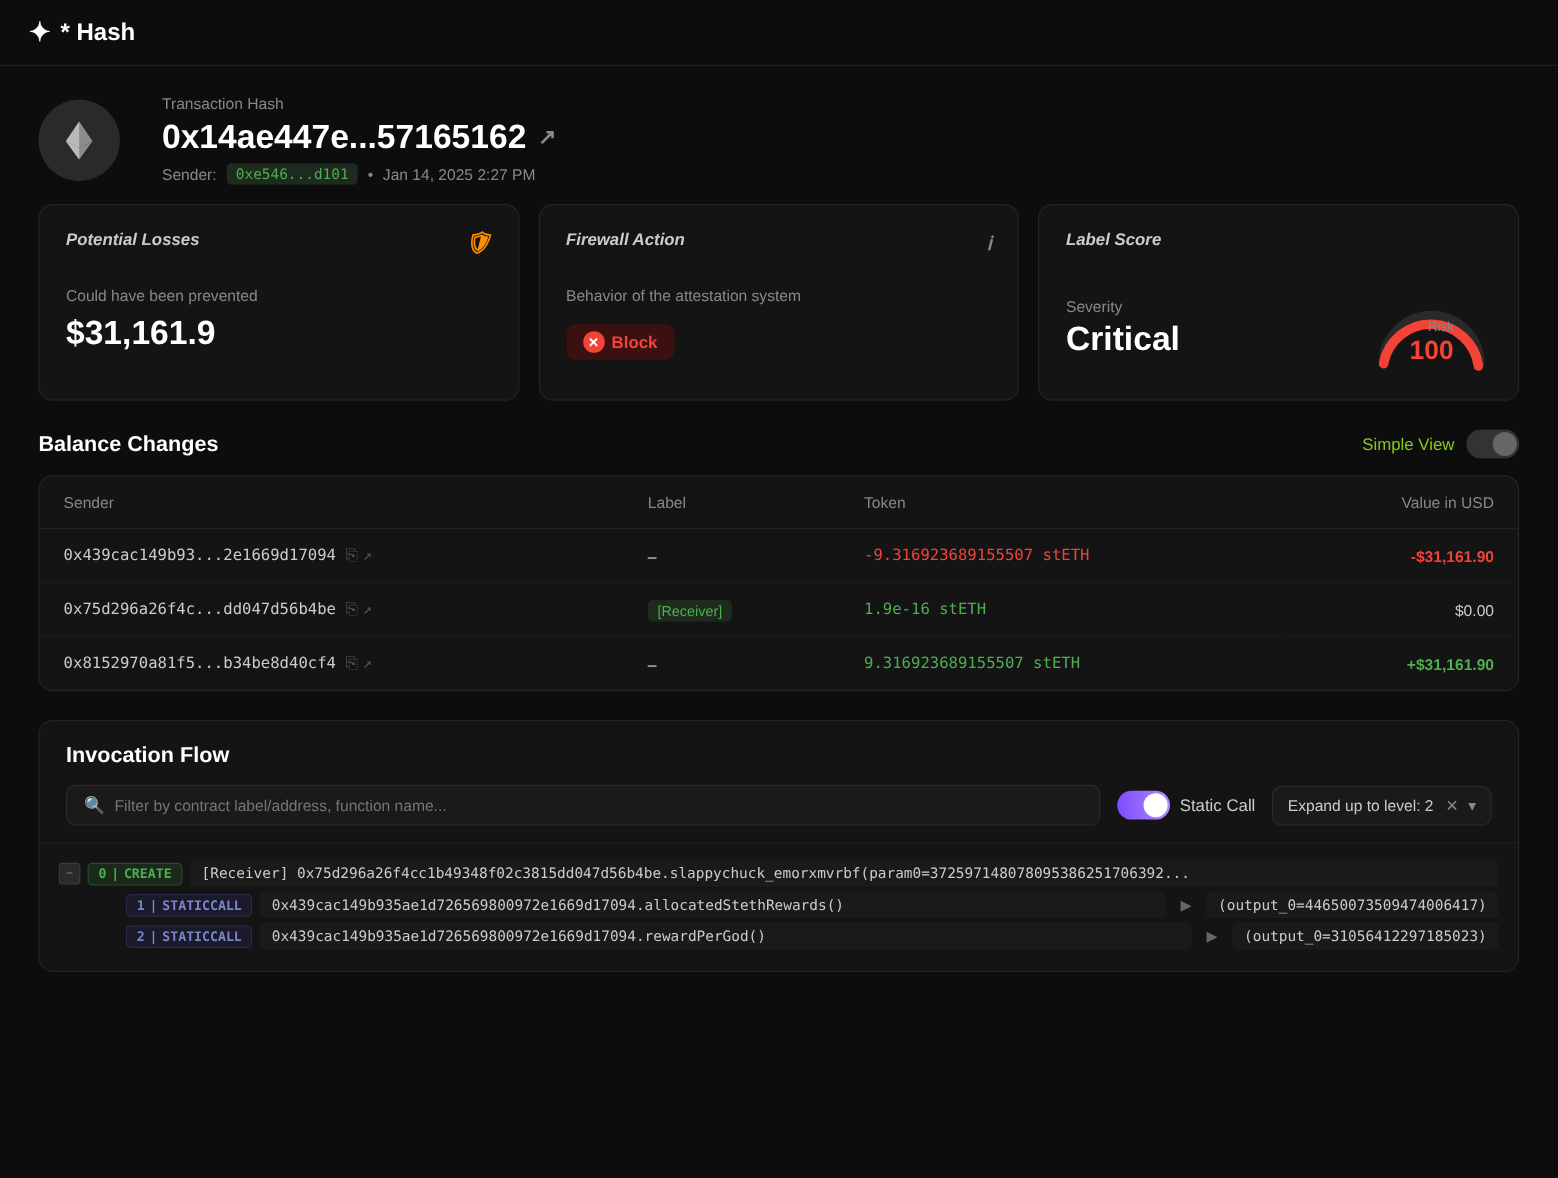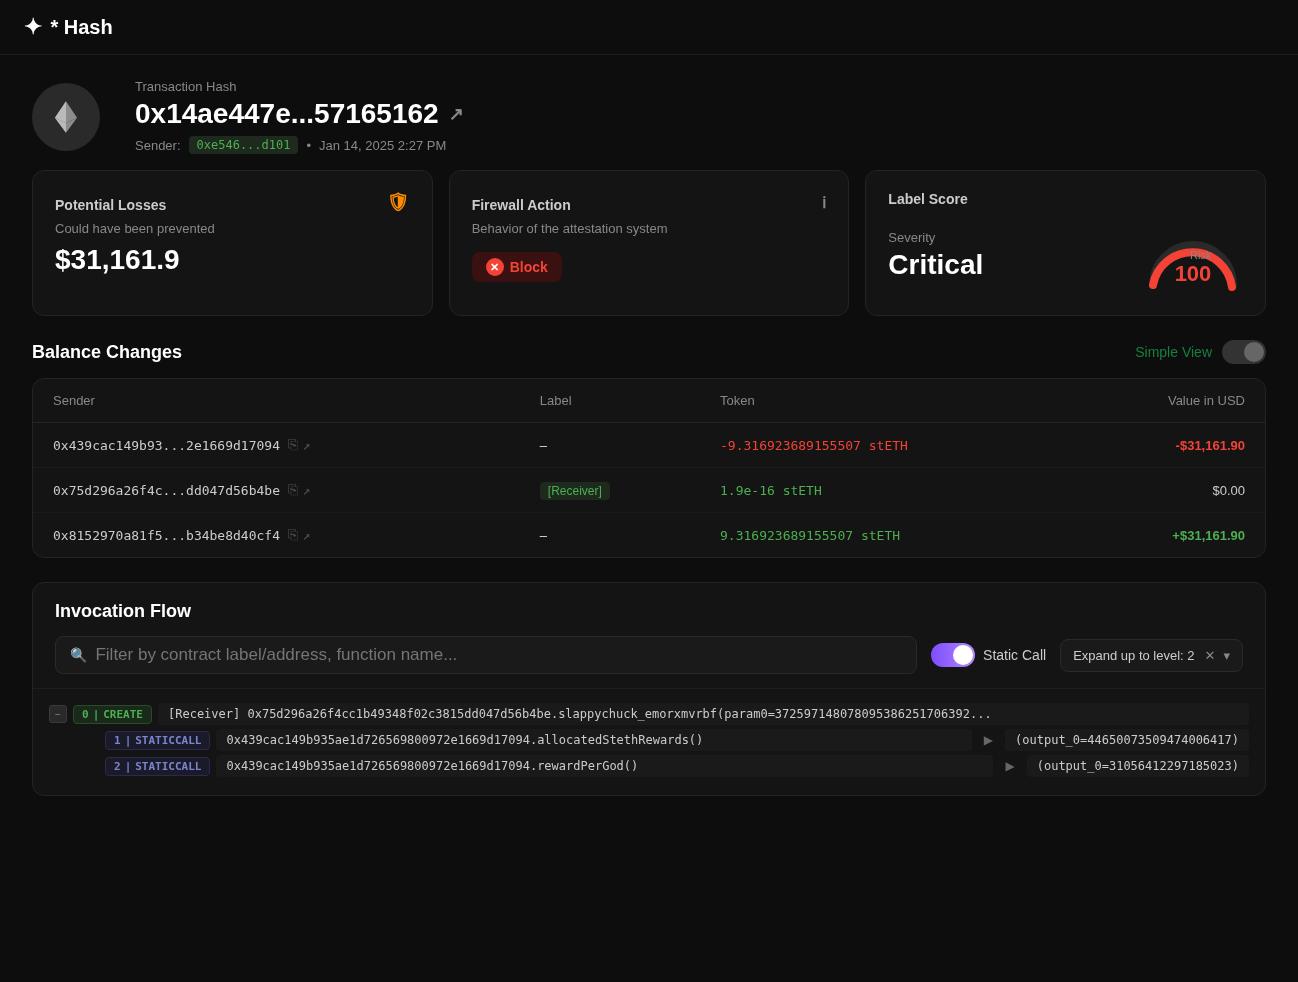--- a/index.html
+++ b/index.html
@@ -101,23 +101,24 @@
       background: #141414;
       border: 1px solid #242424;
       border-radius: 12px;
       padding: 20px 22px;
     }
     .card-title {
       font-size: 14px;
       font-weight: 600;
       color: #ccc;
       display: flex;
-      align-items: flex-end;
+      align-items: flex-start;
       justify-content: space-between;
-      margin-bottom: 8px;
+      margin-bottom: 26px;
+      font-style: italic;
     }
     .card-title .icon {
       color: #888;
       font-size: 16px;
     }
     .card-subtitle {
       color: #888;
       font-size: 13px;
       margin-bottom: 8px;
     }
@@ -220,21 +221,21 @@
     }
     .section-title {
       font-size: 18px;
       font-weight: 700;
       color: #fff;
     }
     .simple-view-toggle {
       display: flex;
       align-items: center;
       gap: 10px;
-      color: #15803d;
+      color: #84cc16;
       font-size: 14px;
       justify-content: space-between;
     }
     .toggle-switch {
       width: 44px;
       height: 24px;
       background: #333;
       border-radius: 12px;
       position: relative;
       cursor: pointer;
@@ -347,21 +348,21 @@
       background: #1a1a1a;
       border: 1px solid #2a2a2a;
       border-radius: 8px;
       padding: 8px 14px;
     }
     .search-box input {
       background: transparent;
       border: none;
       outline: none;
       color: #ef4444;
-      font-size: 17px;
+      font-size: 13px;
       flex: 1;
     }
     .search-icon { color: #555; font-size: 14px; }
 
     .static-call-toggle {
       display: flex;
       align-items: center;
       gap: 8px;
       color: #ccc;
       font-size: 14px;

